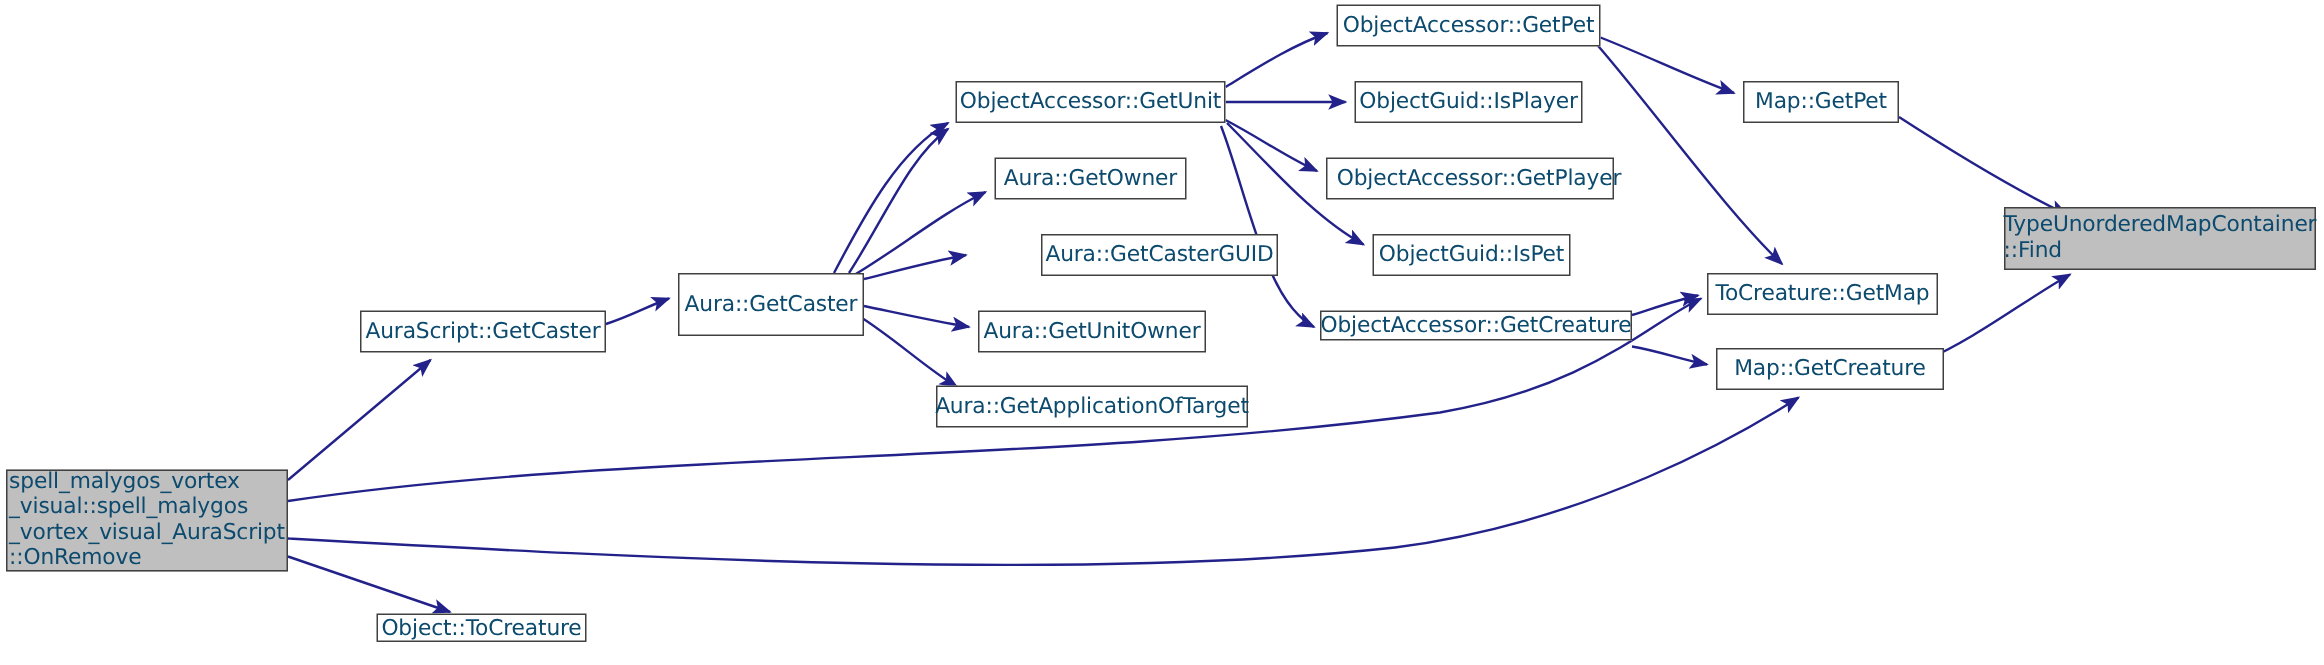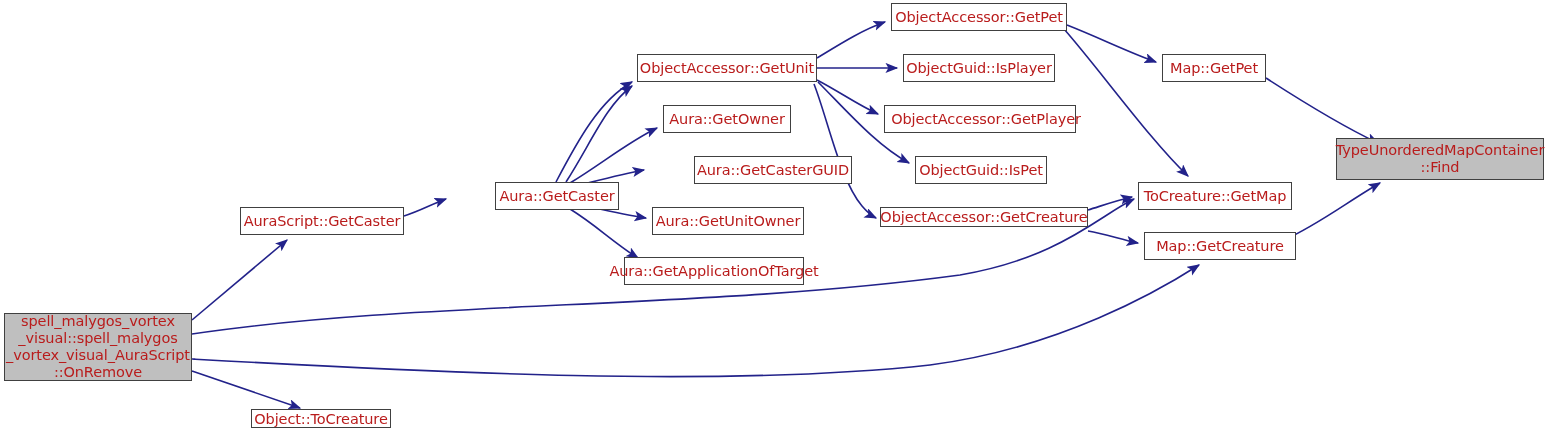--- a/index.html
+++ b/index.html
@@ -20,25 +20,25 @@
     left: 0;
     top: 0;
     width: 1549px;
     height: 443px;
   }
   .node {
     position: absolute;
     box-sizing: border-box;
     border: 1px solid #404040;
     background: #ffffff;
-    color: #b91c1c;
+    color: #0c4a6e;
     display: flex;
     align-items: center;
     justify-content: center;
-    text-align: center;
+    text-align: left;
     font-size: 14.5px;
     line-height: 16px;
     letter-spacing: -0.1px;
     white-space: pre-line;
     z-index: 5;
     cursor: default;
   }
   .node.highlight {
     background: #bfbfbf;
     border: 1px solid #404040;
@@ -84,26 +84,26 @@
       </g>
   </svg>
 
   <div id="node-layer">
       <div class="node highlight multiline" style="left: 4px; top: 313px; width: 188px; height: 68px; background: rgb(191, 191, 191);">spell_malygos_vortex
 _visual::spell_malygos
 _vortex_visual_AuraScript
 ::OnRemove</div>
       <div class="node" style="left: 240px; top: 207px; width: 164px; height: 28px;">AuraScript::GetCaster</div>
       <div class="node" style="left: 251px; top: 409px; width: 140px; height: 19px;">Object::ToCreature</div>
-      <div class="node" style="left: 452px; top: 182px; width: 124px; height: 28px; margin-left: 43px;">Aura::GetCaster</div>
+      <div class="node" style="left: 452px; top: 182px; width: 124px; height: 42px;">Aura::GetCaster</div>
       <div class="node" style="left: 637px; top: 54px; width: 180px; height: 28px;">ObjectAccessor::GetUnit</div>
       <div class="node" style="left: 663px; top: 105px; width: 128px; height: 28px;">Aura::GetOwner</div>
       <div class="node" style="left: 650px; top: 156px; width: 158px; height: 28px; margin-left: 44px;">Aura::GetCasterGUID</div>
       <div class="node" style="left: 652px; top: 207px; width: 152px; height: 28px;">Aura::GetUnitOwner</div>
-      <div class="node" style="left: 624px; top: 257px; width: 180px; height: 28px;">Aura::GetApplicationOfTarget</div>
+      <div class="node" style="left: 624px; top: 257px; width: 208px; height: 28px;">Aura::GetApplicationOfTarget</div>
       <div class="node" style="left: 891px; top: 3px; width: 176px; height: 28px;">ObjectAccessor::GetPet</div>
       <div class="node" style="left: 903px; top: 54px; width: 152px; height: 28px;">ObjectGuid::IsPlayer</div>
       <div class="node" style="left: 884px; top: 105px; width: 192px; height: 28px; padding-left: 12px;">ObjectAccessor::GetPlayer</div>
       <div class="node" style="left: 915px; top: 156px; width: 132px; height: 28px;">ObjectGuid::IsPet</div>
       <div class="node" style="left: 880px; top: 207px; width: 208px; height: 20px;">ObjectAccessor::GetCreature</div>
       <div class="node" style="left: 1162px; top: 54px; width: 104px; height: 28px;">Map::GetPet</div>
       <div class="node" style="left: 1138px; top: 182px; width: 154px; height: 28px;">ToCreature::GetMap</div>
       <div class="node" style="left: 1144px; top: 232px; width: 152px; height: 28px;">Map::GetCreature</div>
       <div class="node highlight multiline" style="left: 1336px; top: 138px; width: 208px; height: 42px; background: rgb(191, 191, 191);">TypeUnorderedMapContainer
 ::Find</div>

